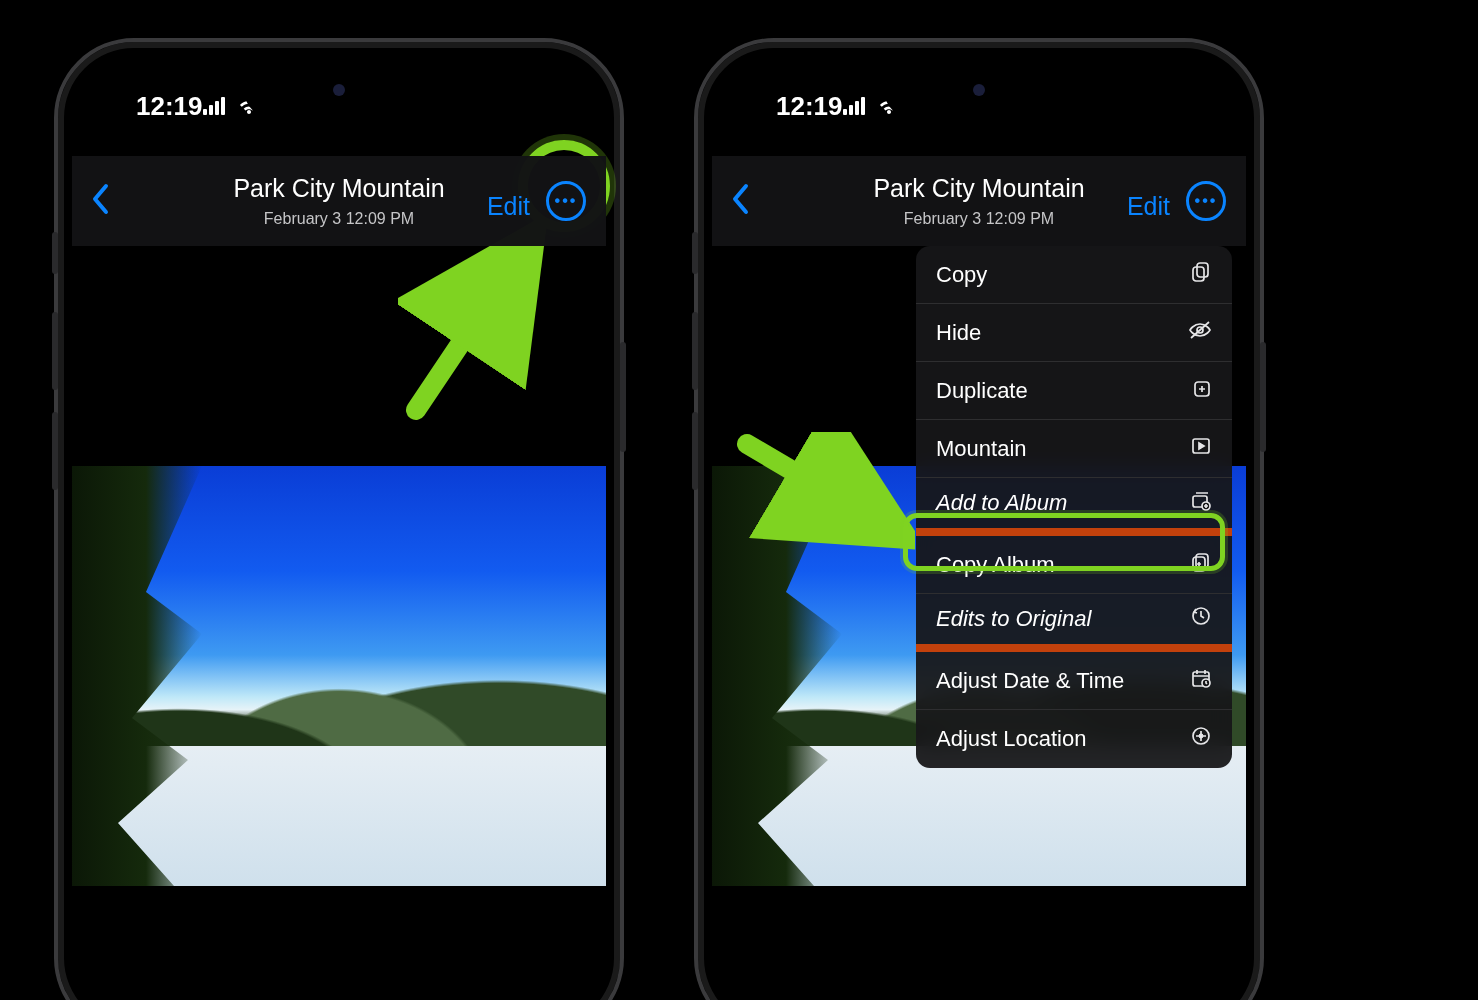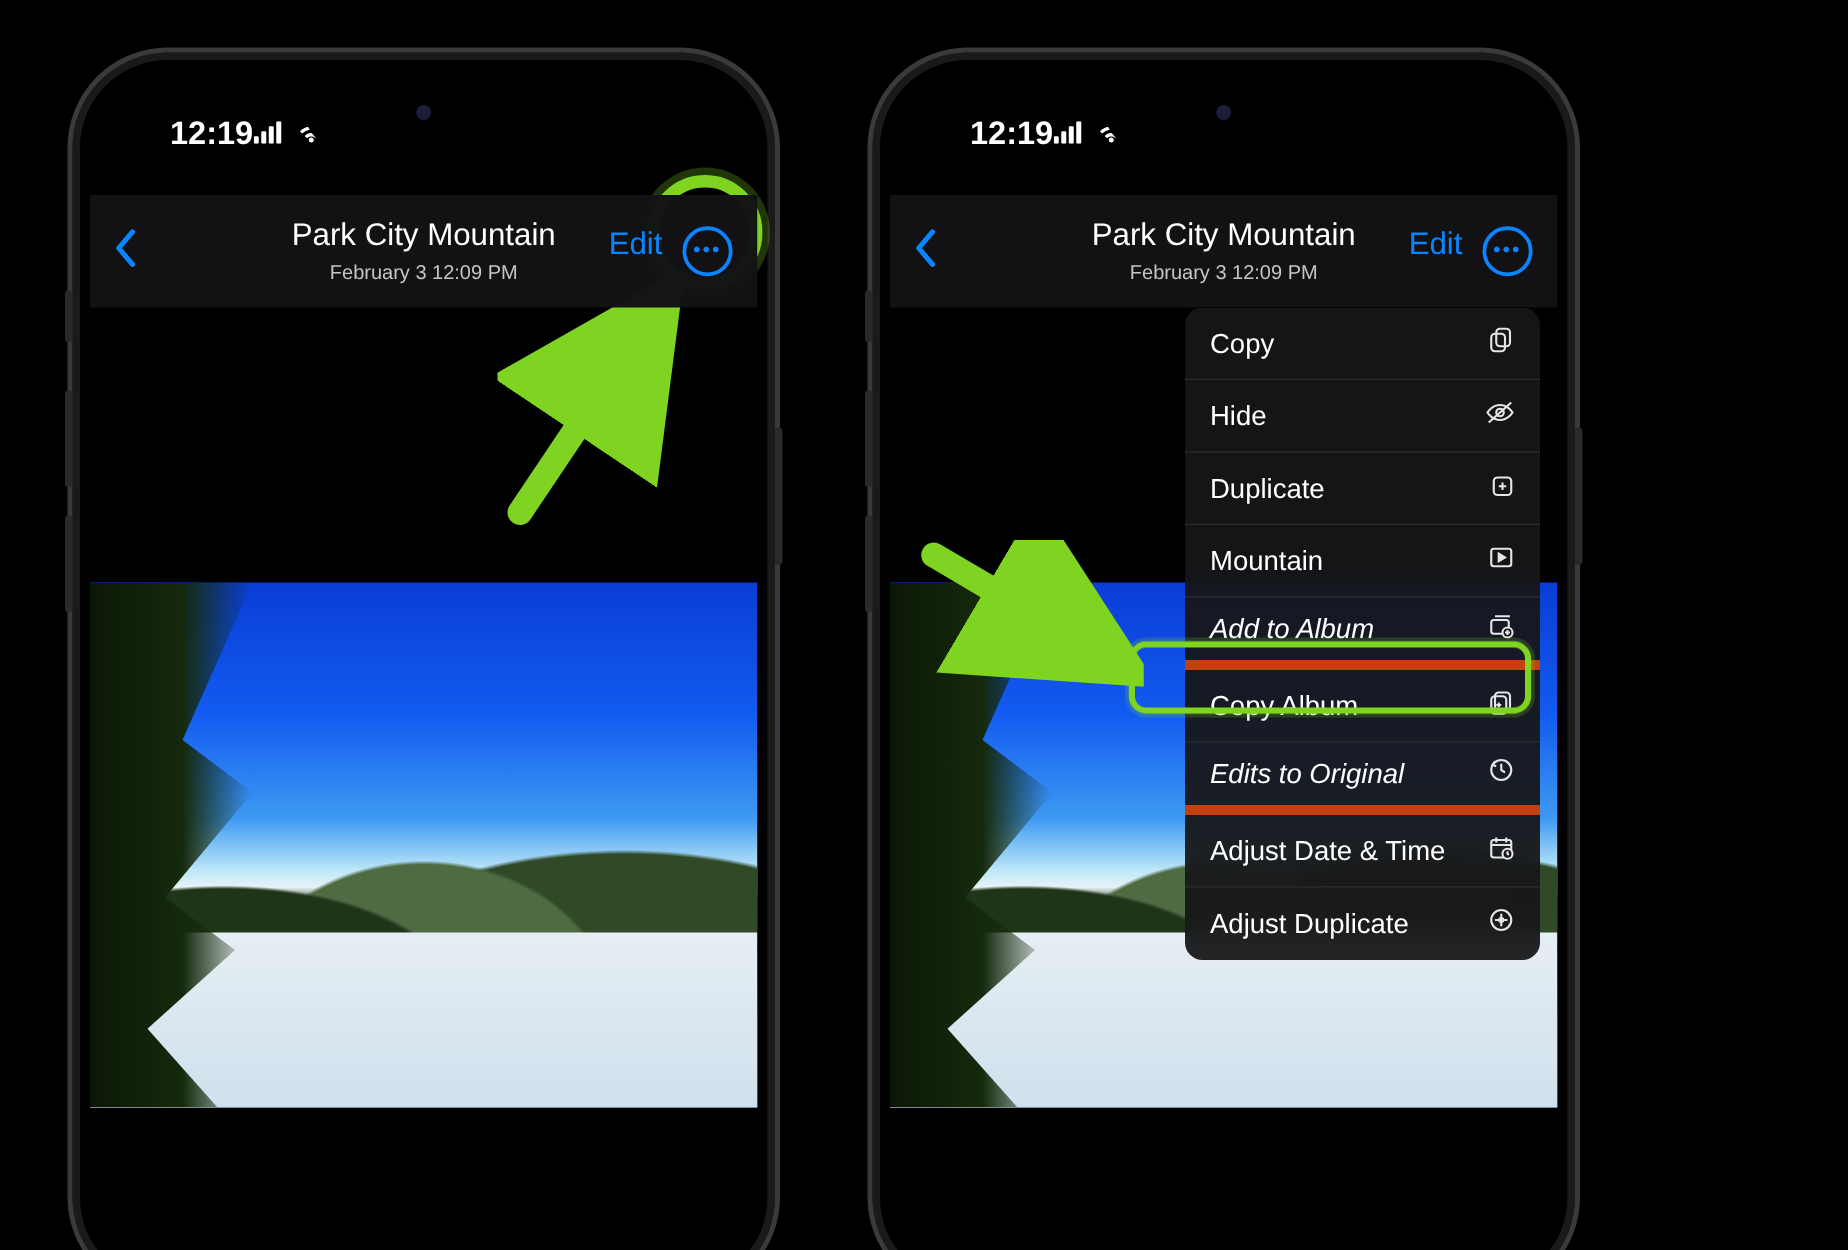--- a/index.html
+++ b/index.html
@@ -53,21 +53,21 @@
     z-index:30;
   }
   .nav-back{
     position:absolute; left:18px; top:50%; transform:translateY(-50%);
     color:#0a84ff;
   }
   .nav-center{ text-align:center; line-height:1.3;}
   .nav-title{ font-size:25px; font-weight:500;}
   .nav-sub{ font-size:16px; color:#c5c5c7; margin-top:4px;}
   .nav-right{ position:absolute; right:20px; top:50%; transform:translateY(-50%);
-    display:flex; align-items:flex-start; gap:16px;margin-left:27px;}
+    display:flex; align-items:flex-end; gap:16px;margin-left:27px;}
   .edit-link{ color:#0a84ff; font-size:25px; font-weight:400;}
   .more-circle{
     width:40px; height:40px; border-radius:50%; border:3px solid #0a84ff;
     display:flex; align-items:center; justify-content:center;
     color:#0a84ff; font-size:16px; letter-spacing:2px; font-weight:900;
   }
   .photo{
     position:absolute; left:0; right:0; top:410px; height:420px;
     background:linear-gradient(to bottom, #0a3dd6 0%, #125bf0 25%, #3e9af2 45%, #bfe8f8 55%, #e6f3f8 58%, #7a8a78 60%, #3d5a35 70%, #e8f0f6 85%, #d6e6f0 100%);
     overflow:hidden;
@@ -88,21 +88,21 @@
   }
   .highlight-ring{
     position:absolute; border-radius:50%;
     border:10px solid #7fd321;
     box-shadow:0 0 0 6px rgba(127,211,33,0.25);
   }
   .arrow{position:absolute;}
   .arrow svg{display:block;}
   .menu{
     position:absolute; right:14px; top:190px;
-    width:284px;
+    width:316px;
     background:rgba(22,22,24,0.94);
     border-radius:14px;
     overflow:hidden;
     z-index:60;
     backdrop-filter: blur(10px);
   }
   .menu-item{
     display:flex; align-items:center; justify-content:space-between;
     padding:0 20px; height:58px;
     font-size:22px; font-weight:400; color:#fff;
@@ -314,21 +314,21 @@
       <div class="menu-item">
         <span>Adjust Date &amp; Time</span>
         <span class="menu-icon"><svg width="22" height="22" viewBox="0 0 22 22" fill="none" stroke="currentColor" stroke-width="1.7">
               <rect x="3" y="5" width="16" height="14" rx="2"></rect>
               <path d="M3 9h16M7 3v4M15 3v4"></path>
               <circle cx="16" cy="16" r="4" fill="#161618"></circle>
               <path d="M16 14v2l1 1"></path>
             </svg></span>
       </div>
       <div class="menu-item">
-        <span>Adjust Duplicate</span>
+        <span>Adjust Location</span>
         <span class="menu-icon"><svg width="22" height="22" viewBox="0 0 22 22" fill="none" stroke="currentColor" stroke-width="1.7">
               <circle cx="11" cy="11" r="8"></circle>
               <path d="M11 6v10M6 11h10"></path>
               <circle cx="11" cy="11" r="1.6" fill="currentColor"></circle>
             </svg></span>
       </div>
     </div>
 
   </div>
 </div>

